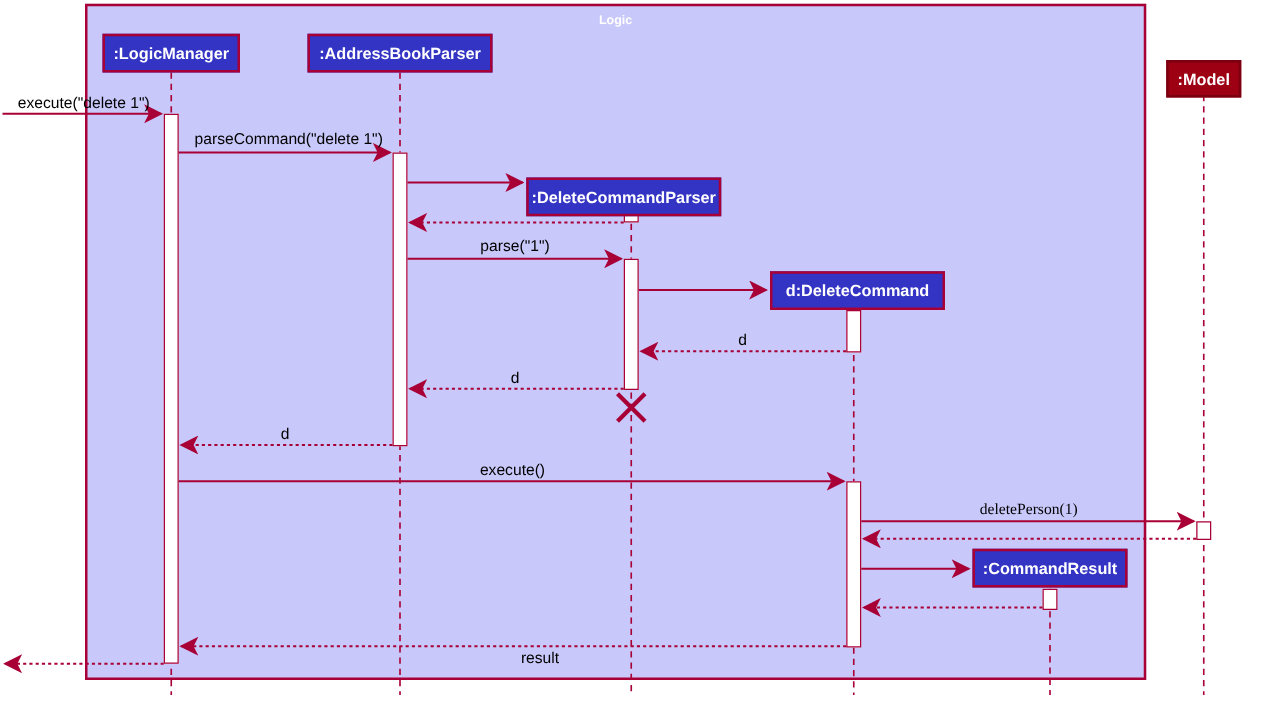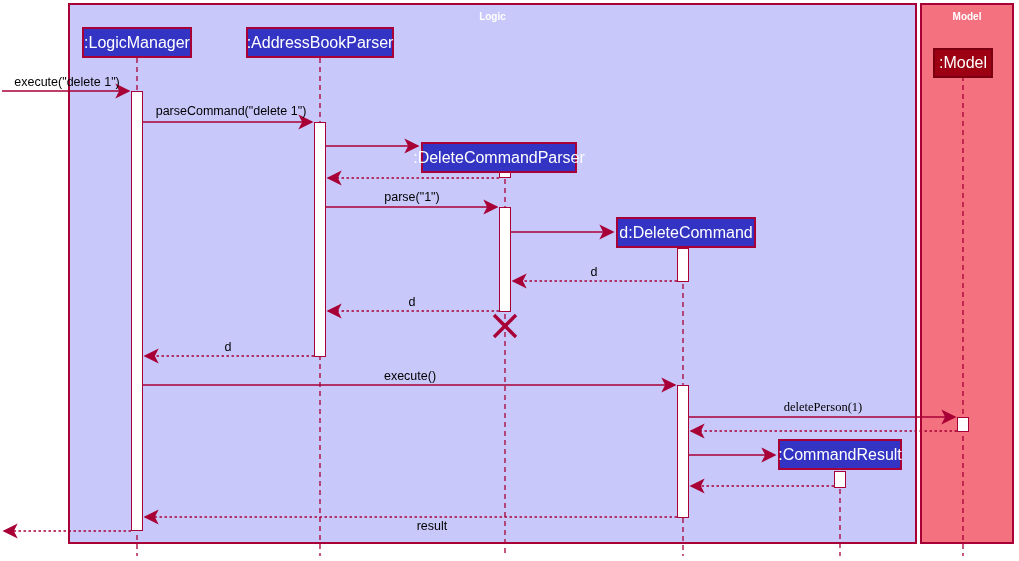--- a/index.html
+++ b/index.html
@@ -31,38 +31,35 @@
   .msg.dashed{stroke-dasharray:2.5 2.5;}
   .destroy{stroke:var(--arrow);stroke-width:3.4;fill:none;}
   .arrfill{fill:var(--arrow);}
   .activation{
     position:absolute;width:12px;background:#FFFFFF;
     border:1.6px solid var(--arrow);box-sizing:border-box;
   }
   .pbox{
     position:absolute;display:flex;align-items:center;justify-content:center;
     background:var(--logic-box-bg);border:2px solid var(--arrow);box-sizing:border-box;
-    color:var(--box-text);font-size:16px;white-space:nowrap;
+    color:var(--box-text);font-size:13px;white-space:nowrap;font-weight:bold;
   }
   .pbox.model-box{background:var(--model-box-bg);border-color:var(--model-box-border);margin-top:20px;}
   .msg-label{
     position:absolute;transform:translateX(-50%);white-space:nowrap;
     color:var(--label-text);font-size:12.5px;line-height:13px;
   }
 </style>
 </head>
 <body>
 
 <div id="stage">
 
   <div class="frame logic">
     <div class="frame-title">Logic</div>
-  </div>
-  <div class="frame model">
-    <div class="frame-title">Model</div>
   </div>
 
   <svg class="layer" width="1019" height="561">
     <line class="lifeline" x1="137" y1="58" x2="137" y2="556"></line>
     <line class="lifeline" x1="320" y1="58" x2="320" y2="556"></line>
     <line class="lifeline" x1="505" y1="161" x2="505" y2="556"></line>
     <line class="lifeline" x1="683" y1="248" x2="683" y2="556"></line>
     <line class="lifeline" x1="840" y1="471" x2="840" y2="556"></line>
     <line class="lifeline" x1="963" y1="58" x2="963" y2="556"></line>
   </svg>

